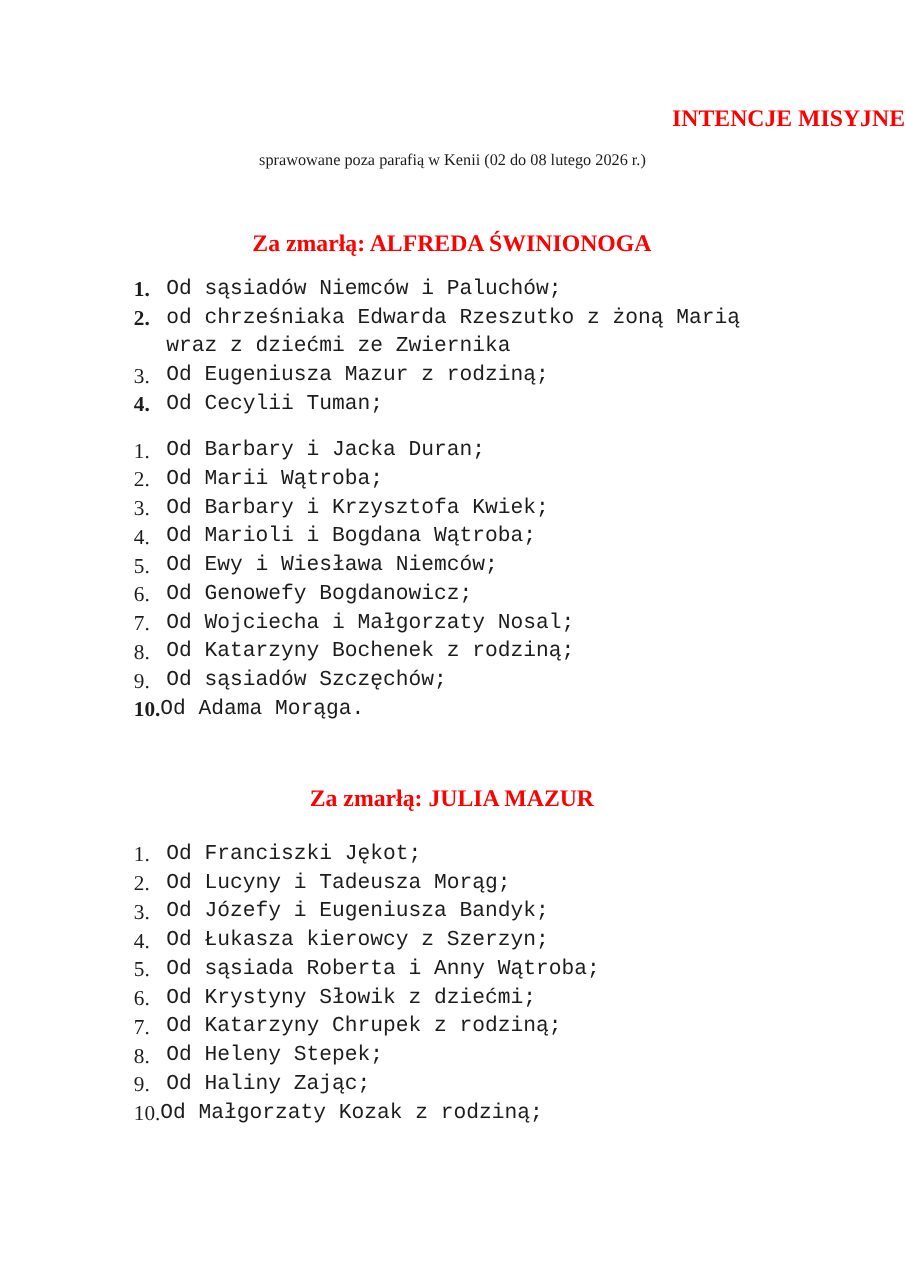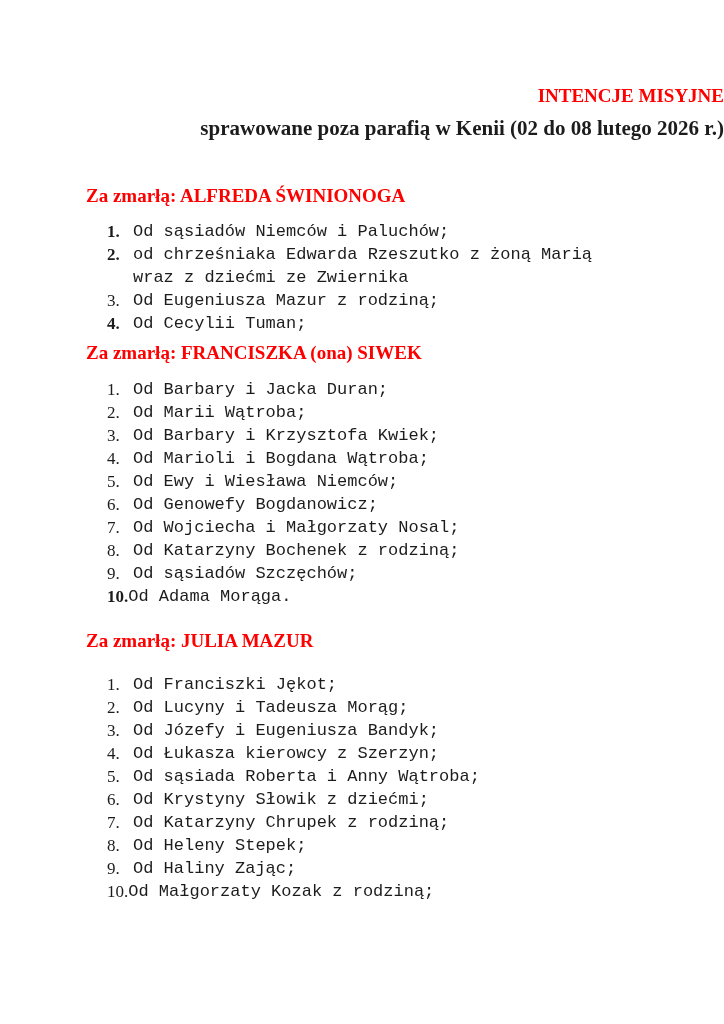--- a/index.html
+++ b/index.html
@@ -14,34 +14,35 @@
     padding-top:85px;
     overflow:hidden;
   }
   .doc-title {
     text-align:right;
     font-weight:bold;
     font-size:19px; line-height:22px;
     color:var(--accent);
   }
   .doc-subtitle {
-    text-align:right;
-    font-weight:bold;
-    font-size:21px; line-height:22px;
+    text-align:center;
+    font-weight:normal;
+    font-size:13px; line-height:22px;
     margin-top:10px;
     color:var(--text);
   }
   .intention-section { padding-left:86px; padding-right:87px; }
   .sections-container > section:nth-of-type(1) { margin-top:46px; }
   .sections-container > section:nth-of-type(2) { margin-top:7px; }
-  .sections-container > section:nth-of-type(3) { margin-top:22px; }
+  .sections-container > section:nth-of-type(3) { margin-top:50px; }
   .section-heading {
     font-size:19px; line-height:22px;
     font-weight:bold;
     color:var(--accent);
+    text-align:center;
   }
   .intention-list { list-style:none; margin-top:13px; padding-left:21px; }
   .sections-container > section:nth-of-type(2) .intention-list { margin-top:14px; }
   .sections-container > section:nth-of-type(3) .intention-list { margin-top:21px; }
   .intention-item {
     display:flex;
     font-size:17px; line-height:23px;
     align-items:flex-start;
   }
   .item-number { min-width:26px; white-space:nowrap; }
@@ -78,21 +79,20 @@
   </li>
 
   <li class="intention-item">
     <span class="item-number bold">4.</span>
     <span class="item-text">Od Cecylii Tuman;</span>
   </li>
 </ol>
   </section>
 
   <section class="intention-section">
-    <h3 class="section-heading">Za zmarłą: FRANCISZKA (ona) SIWEK</h3>
     <ol class="intention-list">
   <li class="intention-item">
     <span class="item-number">1.</span>
     <span class="item-text">Od Barbary i Jacka Duran;</span>
   </li>
 
   <li class="intention-item">
     <span class="item-number">2.</span>
     <span class="item-text">Od Marii Wątroba;</span>
   </li>

